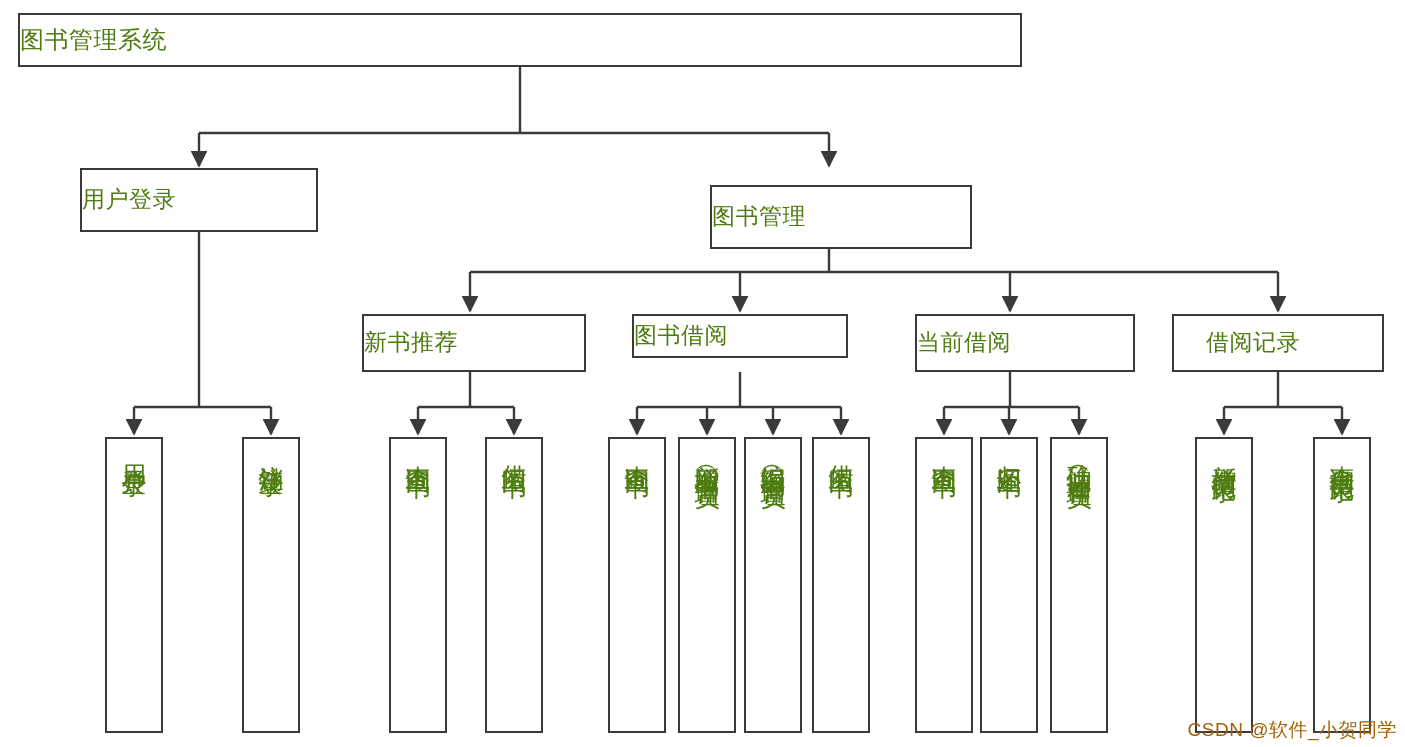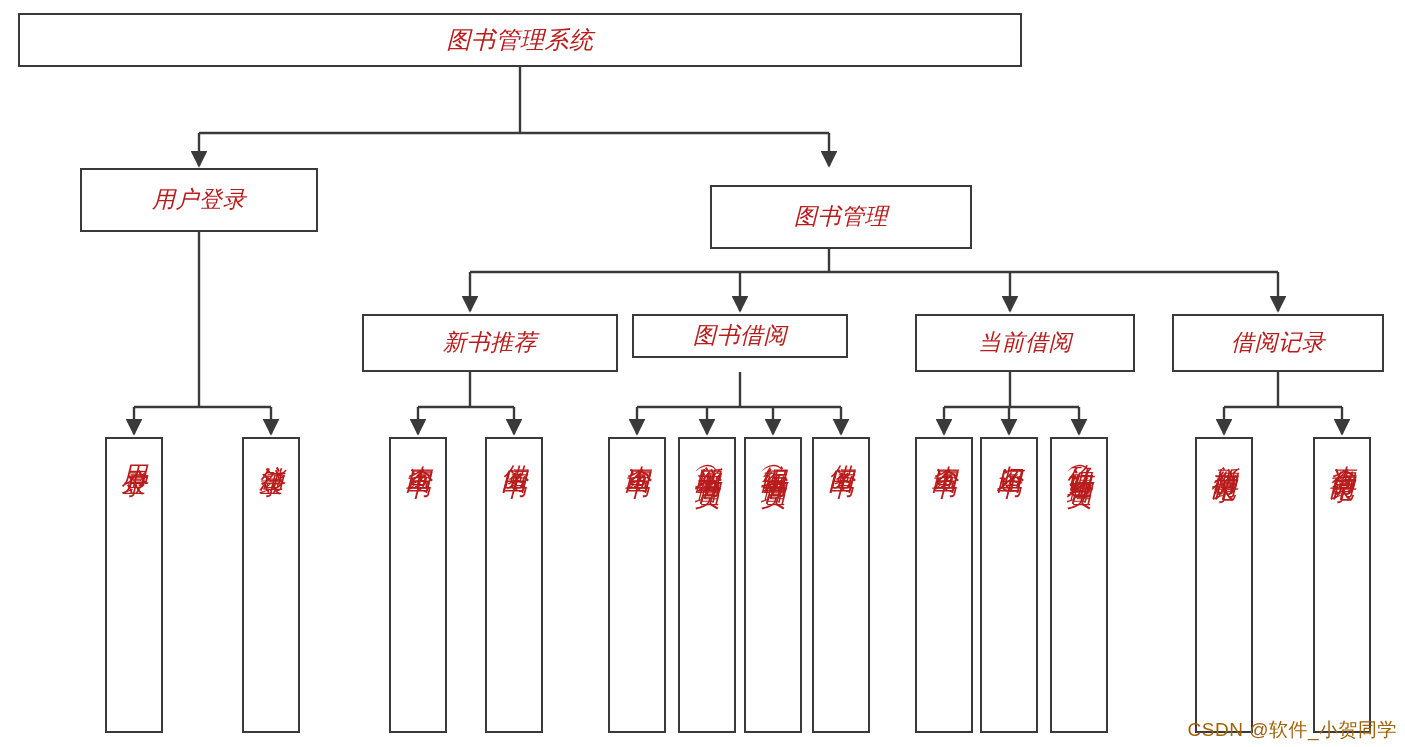--- a/index.html
+++ b/index.html
@@ -22,26 +22,24 @@
     left: 0;
     top: 0;
     width: 1405px;
     height: 747px;
   }
   .node {
     position: absolute;
     box-sizing: border-box;
     border: 2px solid #3a3a3a;
     background: #ffffff;
-    color: #b91c1c;
+    color: #4d7c0f;
     display: flex;
     align-items: center;
-    justify-content: center;
     overflow: hidden;
-    font-style: italic;
   }
   .node .node-label {
     display: block;
     text-align: center;
     line-height: 1.12;
     letter-spacing: 0.5px;
   }
   .node.horizontal .node-label {
     writing-mode: horizontal-tb;
     font-size: 23px;
@@ -131,30 +129,30 @@
     <span class="node-label">图书管理系统</span>
   </div>
 
   <div class="node horizontal" style="left:80px; top:168px; width:238px; height:64px;">
     <span class="node-label">用户登录</span>
   </div>
   <div class="node horizontal" style="left:710px; top:168px; width:262px; height:64px;margin-top:17px;">
     <span class="node-label">图书管理</span>
   </div>
 
-  <div class="node horizontal" style="left:362px; top:314px; width:256px; height:58px;">
+  <div class="node horizontal" style="left:362px; top:314px; width:224px; height:58px;">
     <span class="node-label">新书推荐</span>
   </div>
   <div class="node horizontal" style="left:632px; top:314px; width:216px; height:44px;">
     <span class="node-label">图书借阅</span>
   </div>
   <div class="node horizontal" style="left:903px; top:314px; width:220px; height:58px;margin-left:12px;">
     <span class="node-label">当前借阅</span>
   </div>
-  <div class="node horizontal" style="left:1172px; top:314px; width:212px; height:58px;">
+  <div class="node horizontal" style="left:1172px; top:314px; width:212px; height:58px;padding-left:32px;">
     <span class="node-label">借阅记录</span>
   </div>
 
   <div class="node vertical" style="left:105px; top:437px; width:58px; height:296px;">
     <span class="node-label">用户登录</span>
   </div>
   <div class="node vertical" style="left:242px; top:437px; width:58px; height:296px;">
     <span class="node-label">注销登录</span>
   </div>
 

